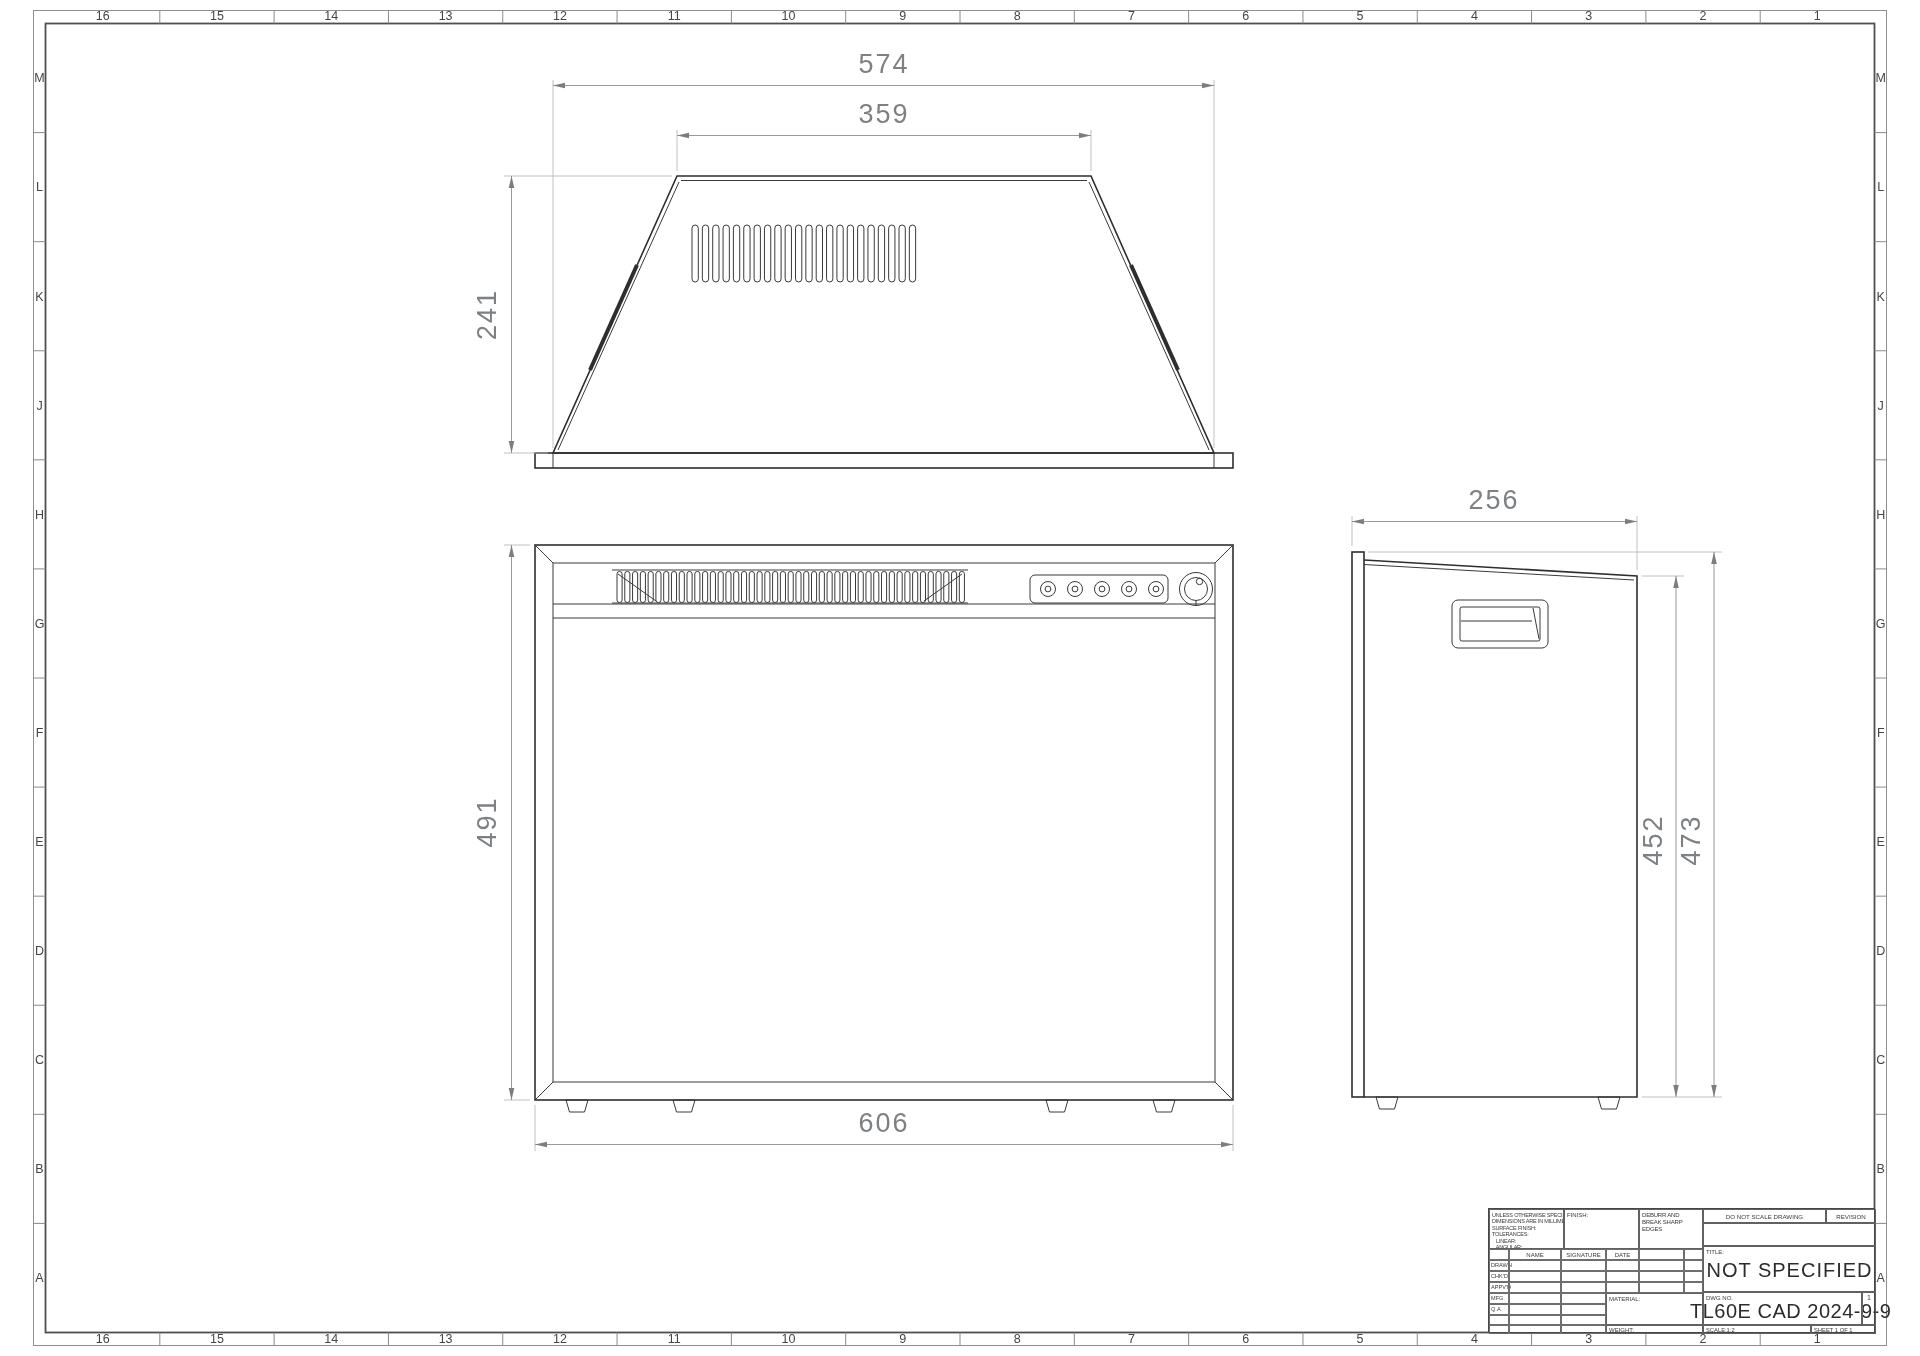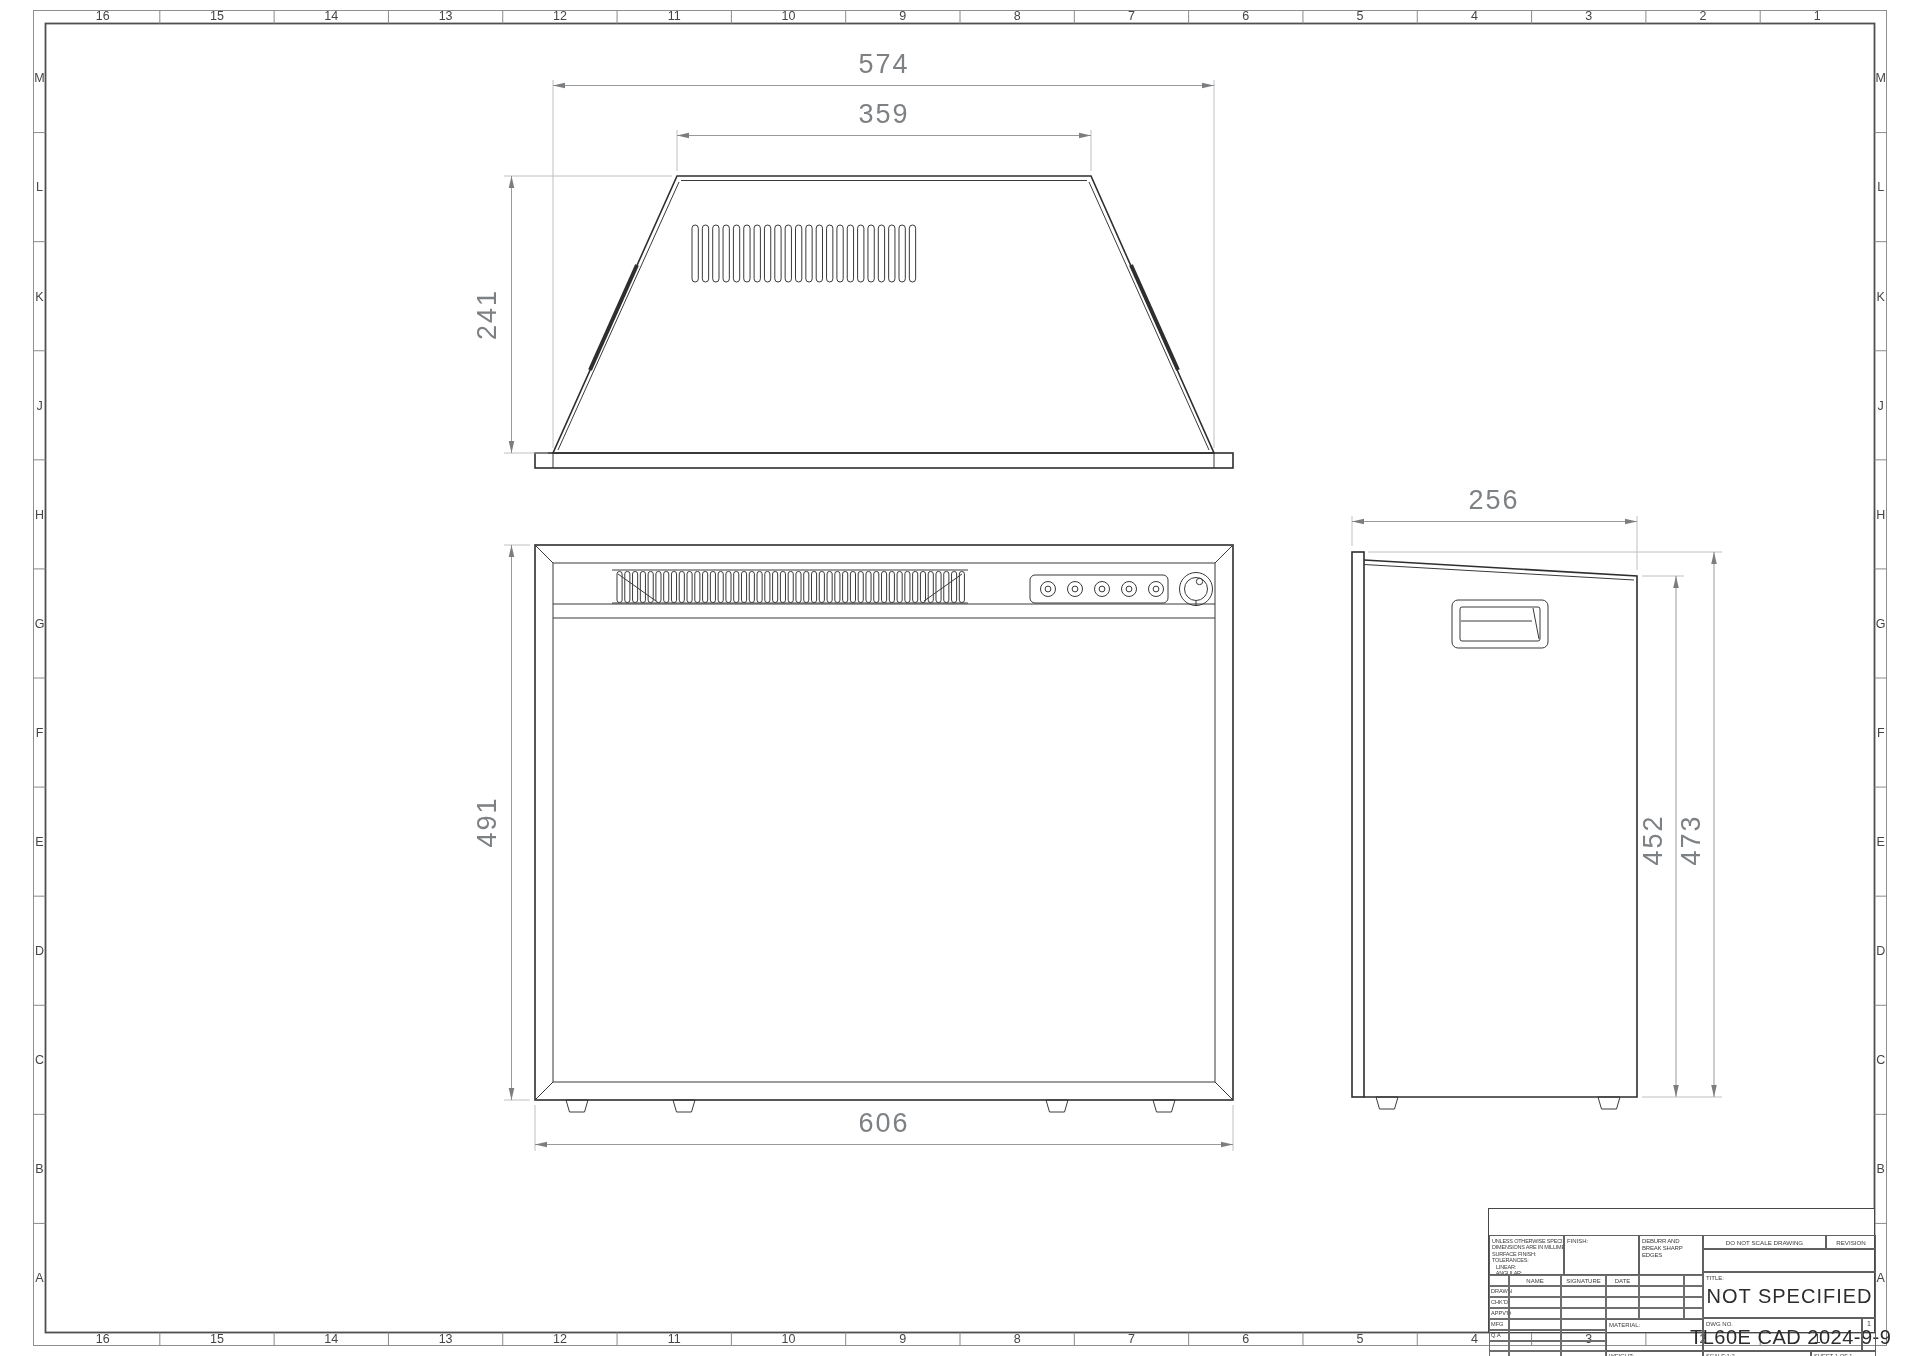--- a/index.html
+++ b/index.html
@@ -15,21 +15,21 @@
   .ext{stroke:#b7b9bb;stroke-width:.9;fill:none;}
   .dim-text{fill:#7e8184;font-family:"Liberation Sans",sans-serif;font-size:27px;letter-spacing:2px;}
   .zone{fill:#454545;font-family:"Liberation Sans",sans-serif;font-size:12.5px;text-anchor:middle;}
   .tick{stroke:#8a8a8a;stroke-width:1;}
   .border-outer{stroke:#8f8f8f;stroke-width:1;fill:none;}
   .border-inner{stroke:#4f4f4f;stroke-width:1.8;fill:none;}
 
   
   .tb{position:absolute;left:1488px;top:1208px;width:387px;height:125px;
       border:1.4px solid #474747;box-sizing:border-box;color:#3a3a3a;background:#fff;}
-  .tb-box,.tb-cell,.tb-text{position:absolute;box-sizing:border-box;margin-top:26px;}
+  .tb-box,.tb-cell,.tb-text{position:absolute;box-sizing:border-box;}
   .tb-box{border:0.8px solid #616161;}
   .tb-cell{border:0.8px solid #6e6e6e;}
   .tb-text{border:none;}
   .lbl{font-size:6px;line-height:7px;padding:1.5px 0 0 2px;display:block;}
   .pre{white-space:pre;font-size:5.5px;line-height:6.6px;letter-spacing:-.2px;padding:1.5px 0 0 2px;overflow:hidden;}
   .ctr{display:flex;align-items:center;justify-content:center;font-size:6.2px;}
   .rowlbl{font-size:5.6px;line-height:11px;padding-left:2px;}
   .big-title{position:absolute;left:0;right:0;top:12px;text-align:center;
              font-size:20px;letter-spacing:1px;color:#2c2c2c;}
   .big-dwg{position:absolute;left:-14px;right:-4px;top:7px;text-align:center;white-space:nowrap;

